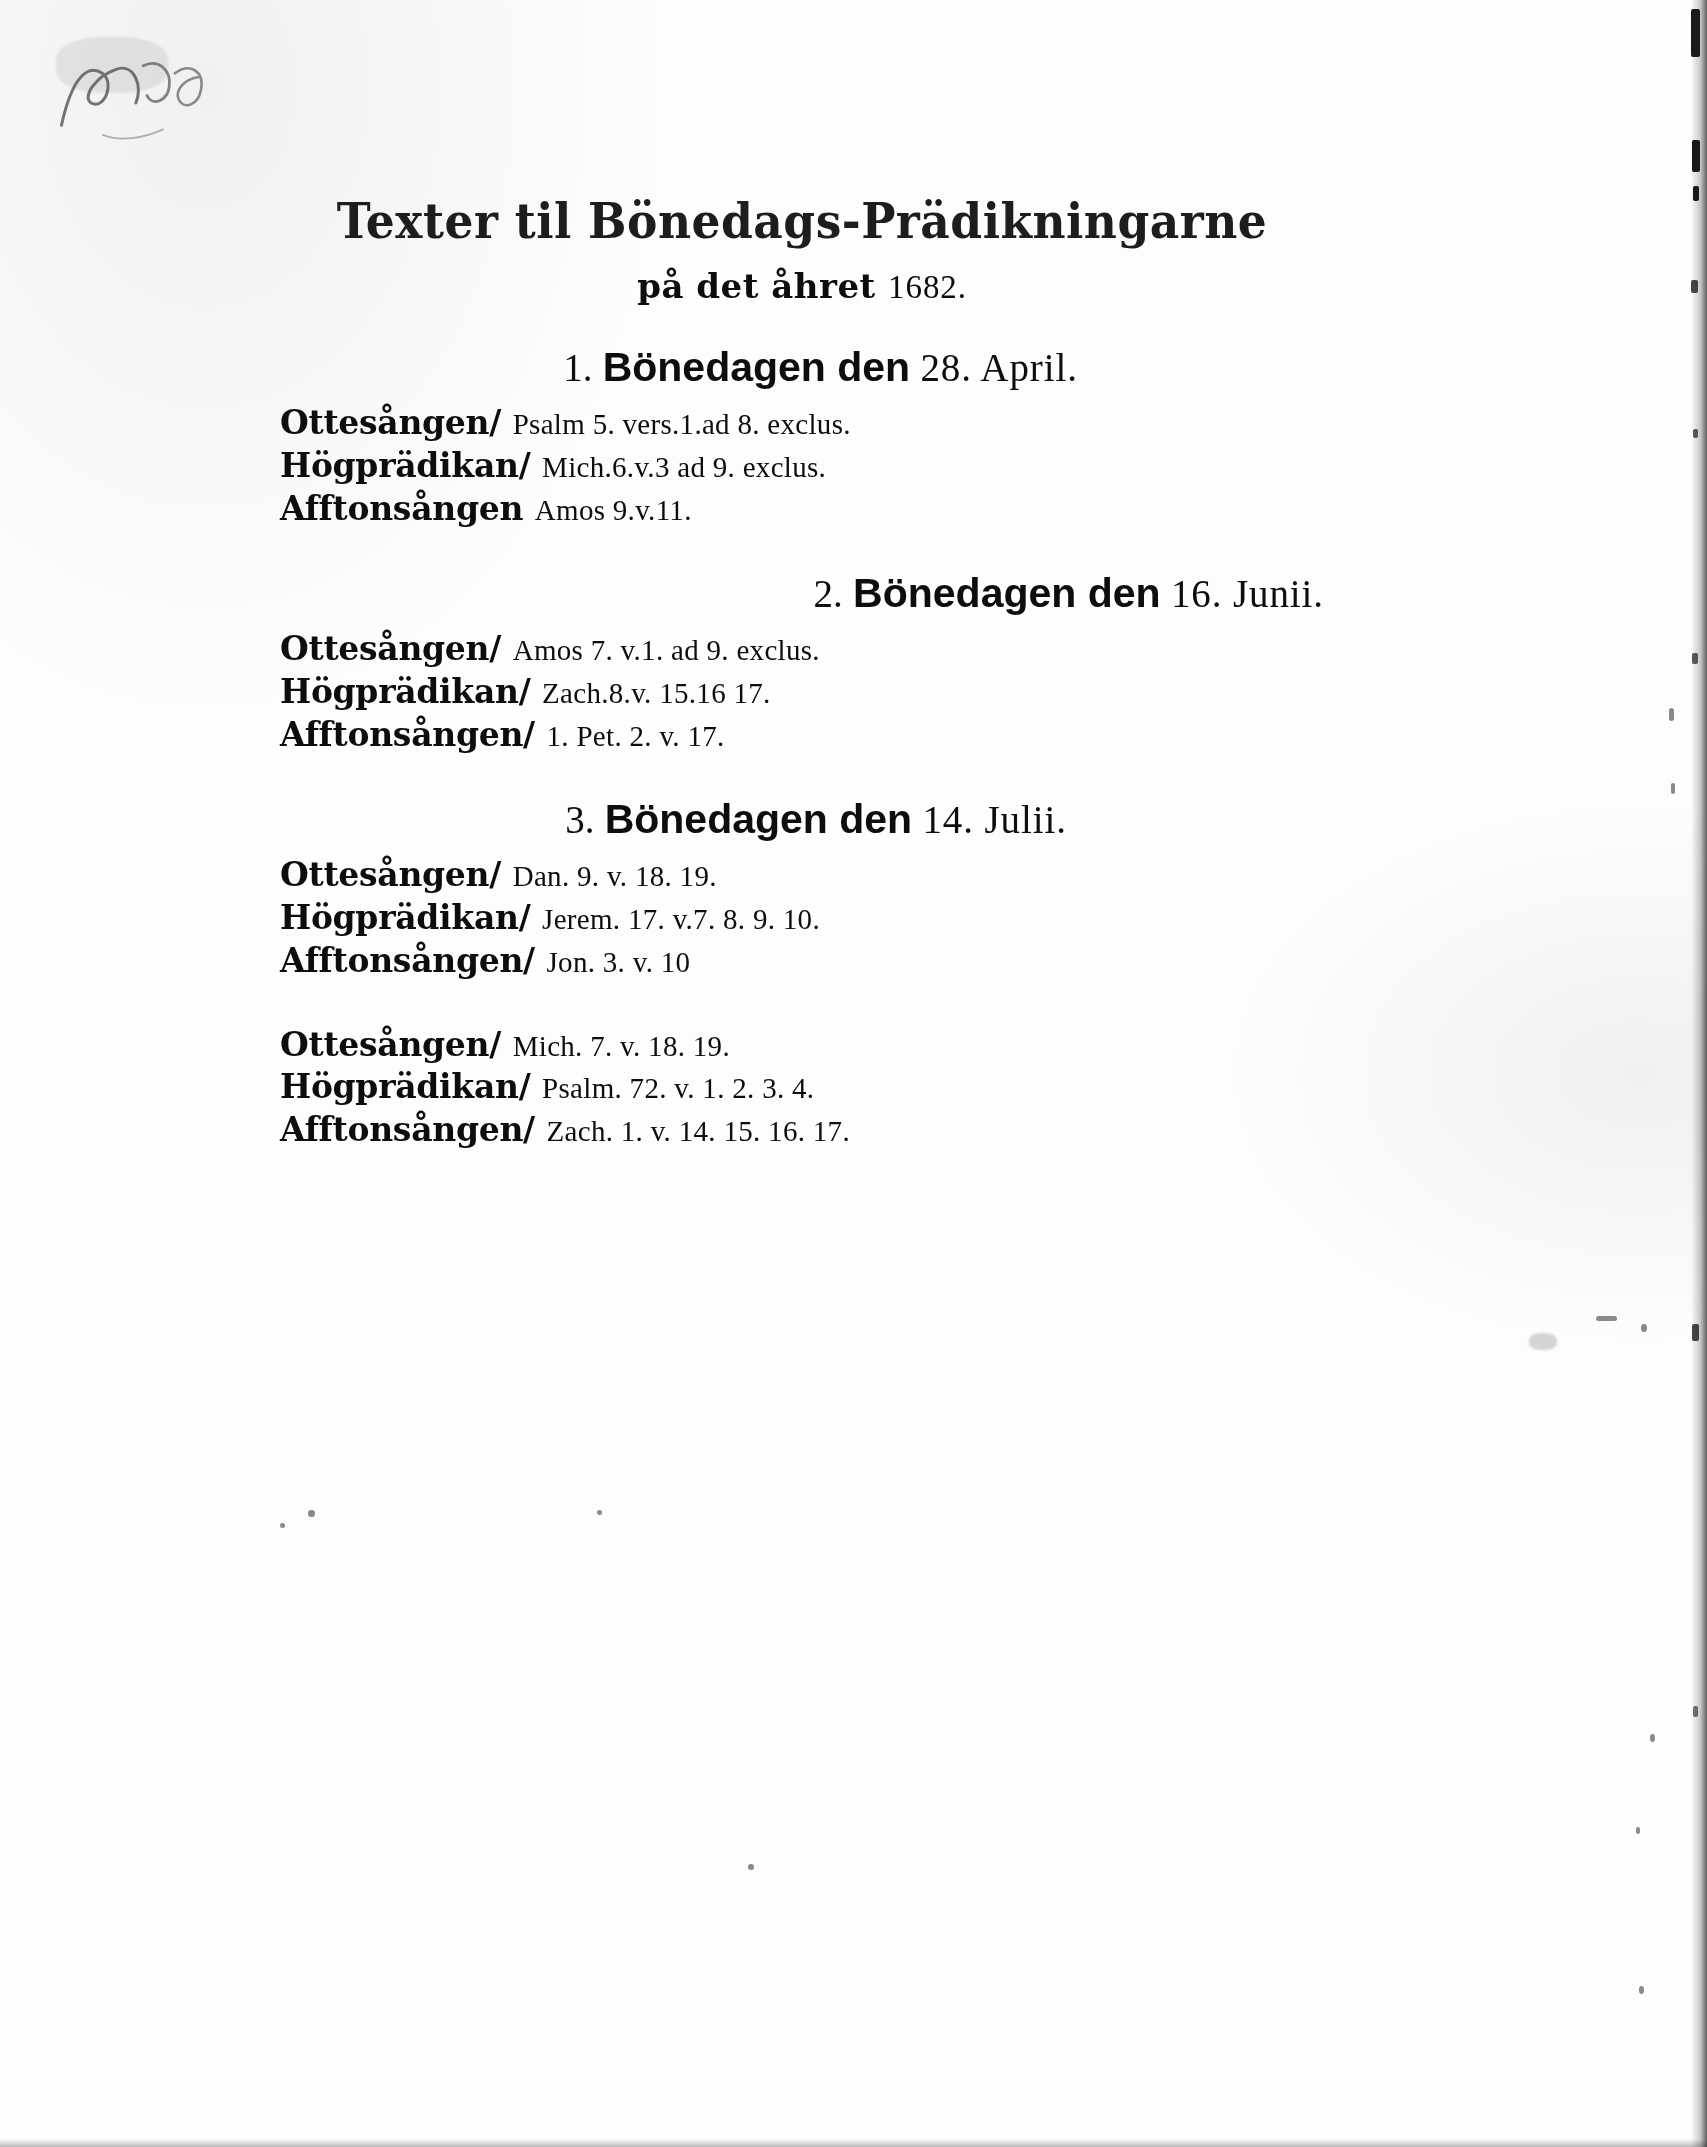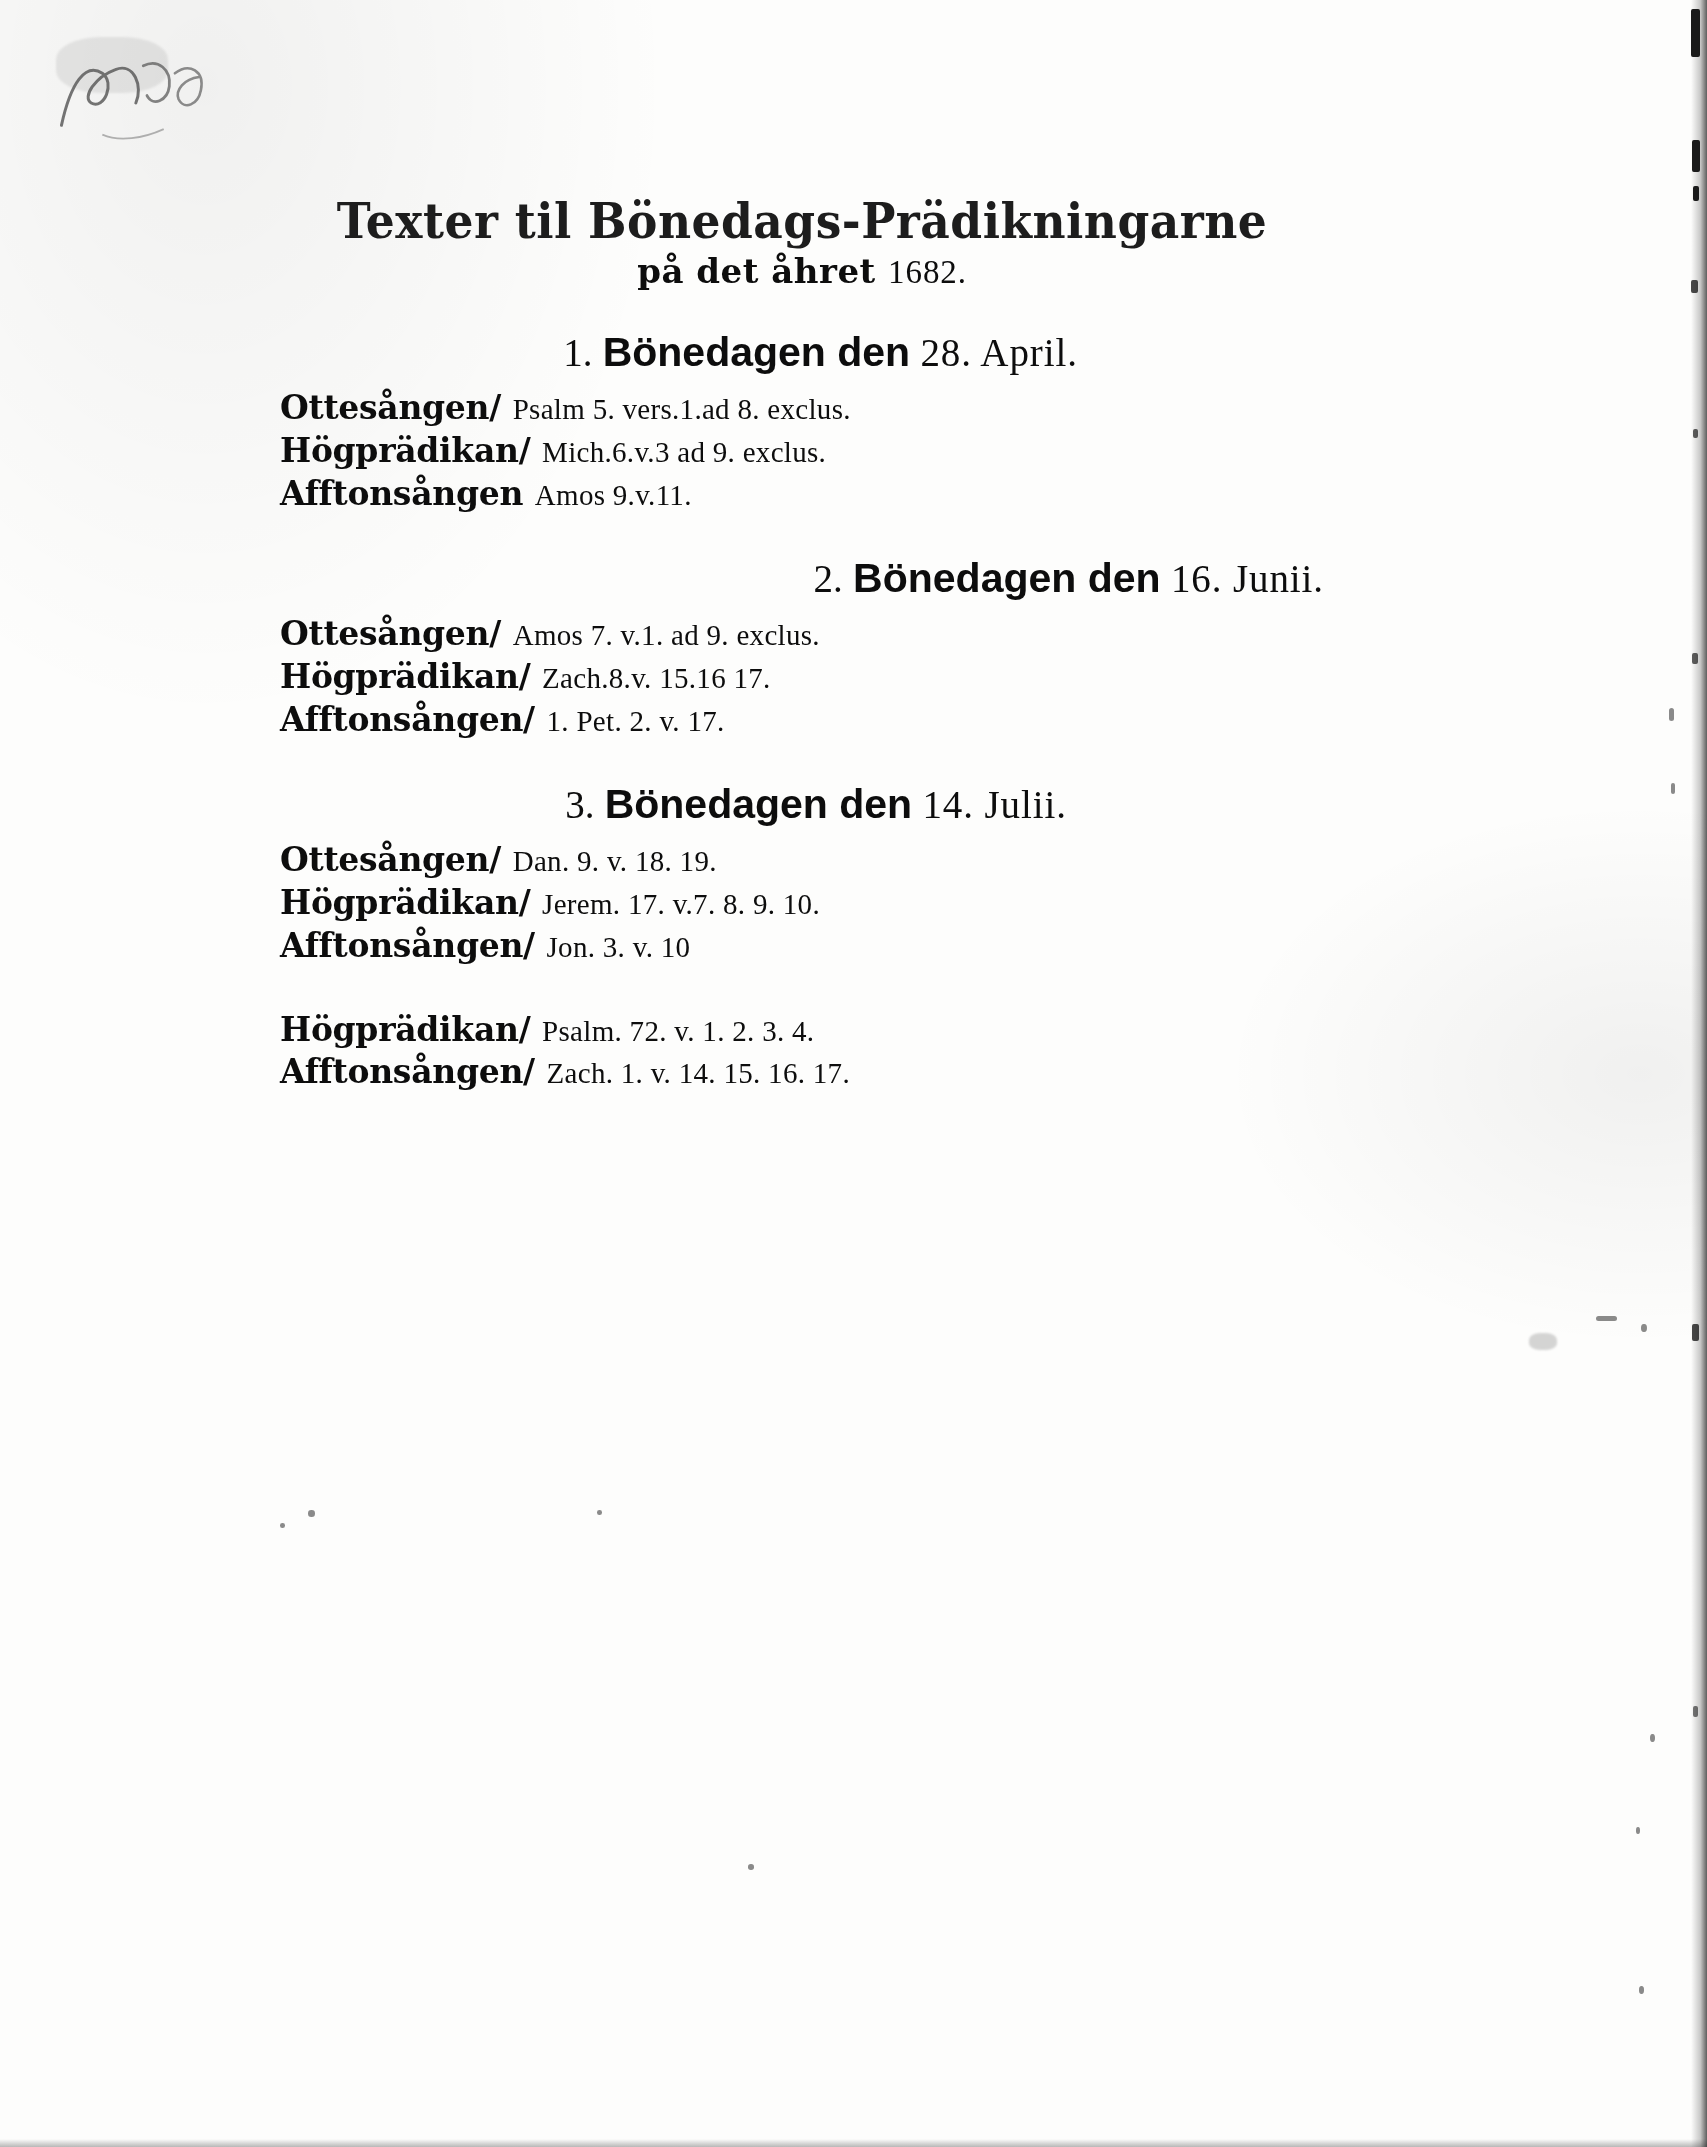--- a/index.html
+++ b/index.html
@@ -100,21 +100,21 @@
     font-size: 49px;
     line-height: 1.02;
     text-align: center;
     white-space: nowrap;
     transform: scaleX(0.93);
   }
   .title-sub {
     font-size: 34px;
     line-height: 1.1;
     text-align: center;
-    margin-top: 6px;
+    margin-top: 21px;
   }
   .title-sub .yr {
     font-family: "Liberation Serif", serif;
     font-weight: 400;
     font-size: 33px;
     letter-spacing: 0.9px;
   }
 
   .section {
     margin-top: 41px;
@@ -285,20 +285,24 @@
         <div class="entry">
           <span class="svc">Afftonsången/</span>
           <span class="ref">Jon. 3. v. 10</span>
         </div>
       </div>
     </div>
 
     <div class="section sec-4">
       <div class="entries">
         <div class="entry">
+          <span class="svc">Ottesången/</span>
+          <span class="ref">Mich. 7. v. 18. 19.</span>
+        </div>
+        <div class="entry">
           <span class="svc">Högprädikan/</span>
           <span class="ref">Psalm. 72. v. 1. 2. 3. 4.</span>
         </div>
         <div class="entry">
           <span class="svc">Afftonsången/</span>
           <span class="ref">Zach. 1. v. 14. 15. 16. 17.</span>
         </div>
       </div>
     </div>
 

